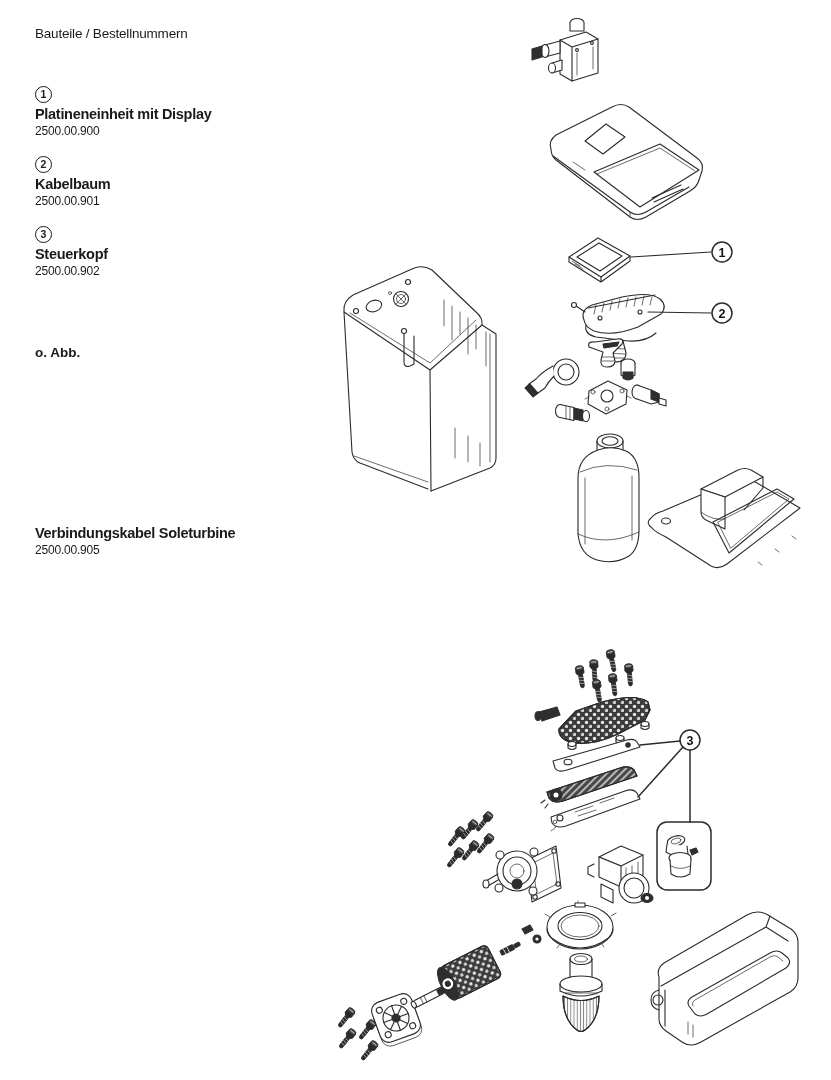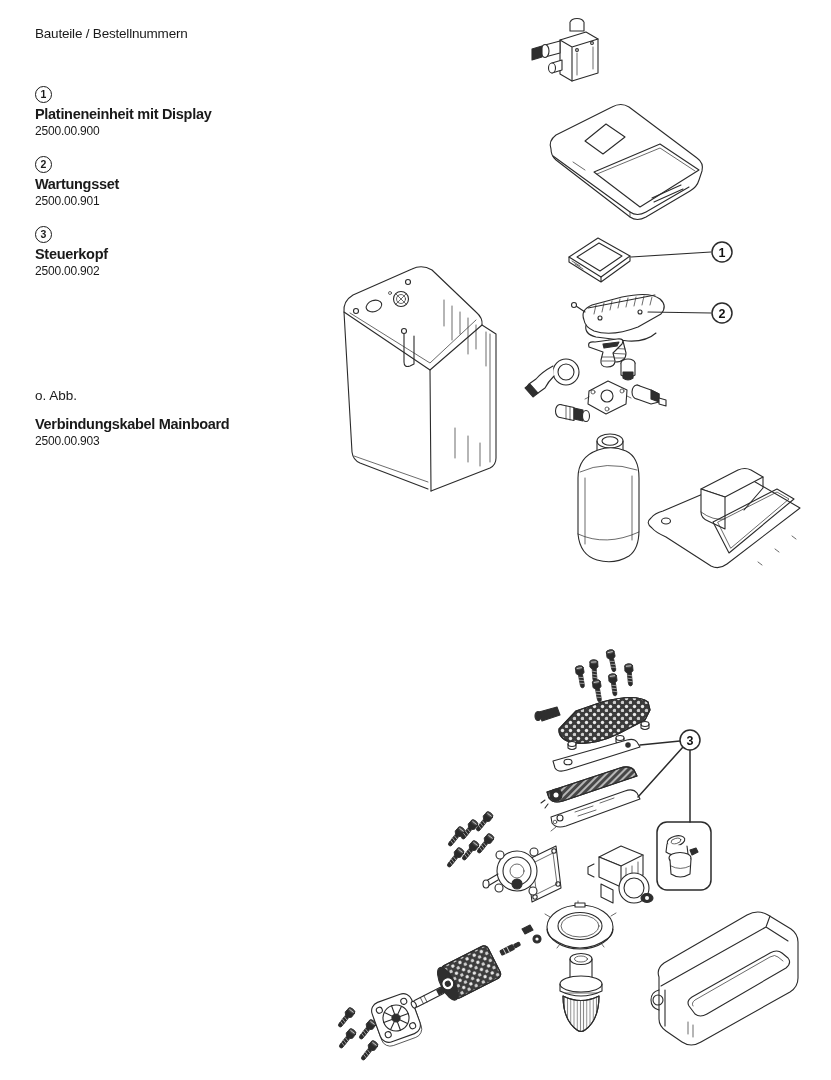--- a/index.html
+++ b/index.html
@@ -11,21 +11,21 @@
   }
   #leftcol{position:absolute;left:35px;top:0;width:300px;height:772px;}
   #page-title{position:absolute;top:26px;left:0;font-size:13.5px;font-weight:400;letter-spacing:-0.2px;}
   .pitem,.oitem,#oabb-label{position:absolute;left:0;}
   .badge{
     display:inline-block;width:15px;height:15px;border:1.6px solid #1a1a1a;border-radius:50%;
     font-size:10.5px;font-weight:700;line-height:15px;text-align:center;margin-bottom:3px;
   }
   .pname{font-size:14.5px;font-weight:700;line-height:17px;letter-spacing:-0.3px;}
   .pcode{font-size:12px;font-weight:400;line-height:17px;letter-spacing:-0.2px;}
-  #oabb-label{font-size:13.5px;font-weight:400;margin-top:43px;}
+  #oabb-label{font-size:13.5px;font-weight:700;}
   #diagram{position:absolute;left:0;top:0;width:831px;height:1080px;}
   #diagram path,#diagram circle,#diagram ellipse,#diagram rect,#diagram line{
     stroke:#2b2b2b;stroke-width:1.1;fill:none;stroke-linecap:round;stroke-linejoin:round;
   }
   #diagram .lw{fill:#ffffff;}
   #diagram .fd{fill:#2e2e2e;stroke:#2e2e2e;}
   #diagram .knob{fill:url(#knobs);}
   #diagram .ribs{fill:url(#ribpat);}
   #diagram .mesh{fill:url(#meshpat);}
   #diagram .thin{stroke-width:0.7;}
@@ -42,39 +42,39 @@
   <div id="page-title">Bauteile / Bestellnummern</div>
 
   <section class="pitem" style="top:84px">
     <span class="badge">1</span>
     <div class="pname">Platineneinheit mit Display</div>
     <div class="pcode">2500.00.900</div>
   </section>
 
   <section class="pitem" style="top:154px">
     <span class="badge">2</span>
-    <div class="pname">Wartungsset</div>
+    <div class="pname">Kabelbaum</div>
     <div class="pcode">2500.00.901</div>
   </section>
 
   <section class="pitem" style="top:224px">
     <span class="badge">3</span>
     <div class="pname">Steuerkopf</div>
     <div class="pcode">2500.00.902</div>
   </section>
 
   <div id="oabb-label" style="top:345px">o. Abb.</div>
 
 
-  <section class="oitem" style="top:416px">
-    <div class="pname">Verbindungskabel Mainboard</div>
-    <div class="pcode">2500.00.903</div>
+
+
+  <section class="oitem" style="top:525px">
+    <div class="pname">Verbindungskabel Soleturbine</div>
+    <div class="pcode">2500.00.905</div>
   </section>
-
-
 </div>
 
 <svg id="diagram" viewBox="0 0 831 1080" xmlns="http://www.w3.org/2000/svg">
   <defs>
     <pattern id="knobs" width="8" height="8" patternUnits="userSpaceOnUse">
       <rect width="8" height="8" style="fill:#3b3b3b;stroke:none"></rect>
       <circle cx="2.5" cy="2.5" r="1.7" style="fill:#e9e9e9;stroke:none"></circle>
       <circle cx="6.5" cy="6.5" r="1.7" style="fill:#cfcfcf;stroke:none"></circle>
     </pattern>
     <pattern id="ribpat" width="5" height="5" patternUnits="userSpaceOnUse" patternTransform="rotate(45)">

